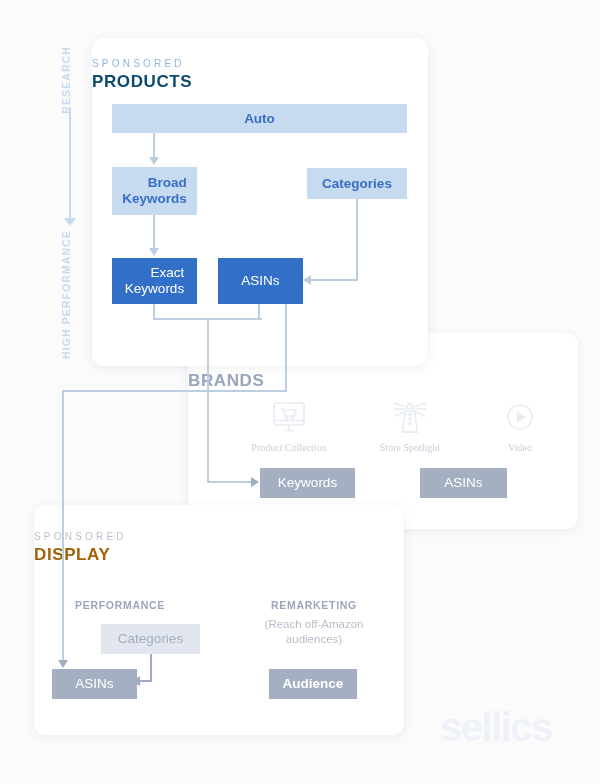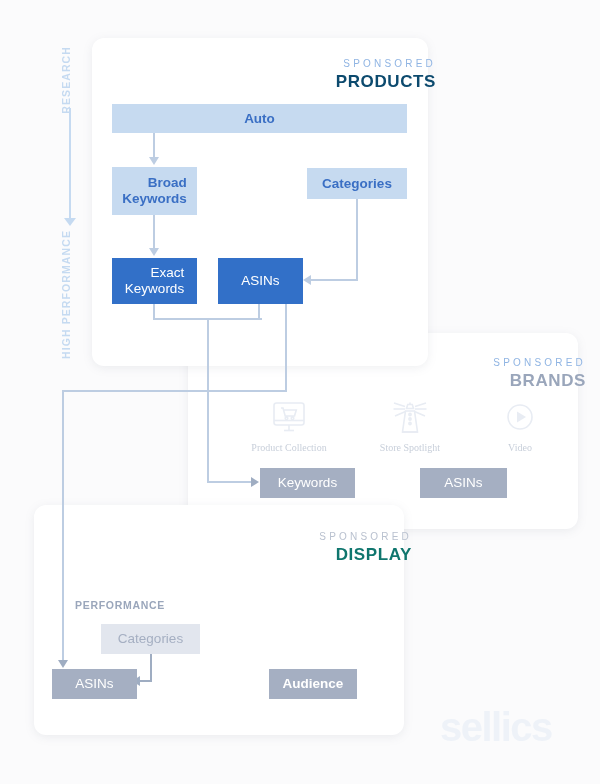--- a/index.html
+++ b/index.html
@@ -42,37 +42,37 @@
     position:absolute;
     background:#ffffff;
     border-radius:12px;
     box-shadow:0 2px 10px rgba(120,130,150,.13);
   }
   #card-products{left:92px;top:38px;width:336px;height:328px;z-index:4;}
   #card-brands{left:188px;top:333px;width:390px;height:196px;z-index:3;}
   #card-display{left:34px;top:505px;width:370px;height:230px;z-index:5;}
 
   
-  .head{position:absolute;width:100%;text-align:right;left:8px;}
+  .head{position:absolute;width:100%;text-align:left;left:0;}
   .head .kicker{
     font-size:10px;letter-spacing:3.2px;font-weight:500;
     display:block;margin-bottom:3px;
   }
   .head .main{
     font-size:17px;letter-spacing:.6px;font-weight:bold;display:block;
   }
   #head-products{top:20px;}
   #head-products .kicker{color:#8fb4e3;}
   #head-products .main{color:#0c4a6e;}
   #head-brands{top:24px;}
   #head-brands .kicker{color:#8fb4e3;}
   #head-brands .main{color:#9aa6bb;}
   #head-display{top:26px;}
   #head-display .kicker{color:#b9c1cf;}
-  #head-display .main{color:#0f766e;}
+  #head-display .main{color:#a16207;}
 
   
   .node{
     position:absolute;
     display:flex;align-items:center;justify-content:center;
     text-align:right;
     font-weight:bold;
     line-height:1.18;
     box-sizing:border-box;
     z-index:8;
@@ -275,20 +275,27 @@
   <div class="node n-gray" id="node-keywords-b">
     <span>Keywords</span>
   </div>
   <div class="node n-gray" id="node-asins-b">
     <span>ASINs</span>
   </div>
 
   <div class="sub" id="sub-performance">
     <span class="t">PERFORMANCE</span>
   </div>
+  <div class="sub" id="sub-remarketing">
+    <span class="t">REMARKETING</span>
+    <span class="s">
+      <span>(Reach off-Amazon</span><br>
+      <span>audiences)</span>
+    </span>
+  </div>
 
   <div class="node n-lightgray" id="node-categories-d">
     <span>Categories</span>
   </div>
   <div class="node n-gray" id="node-asins-d">
     <span>ASINs</span>
   </div>
   <div class="node n-gray" id="node-audience-d">
     <span>Audience</span>
   </div>

